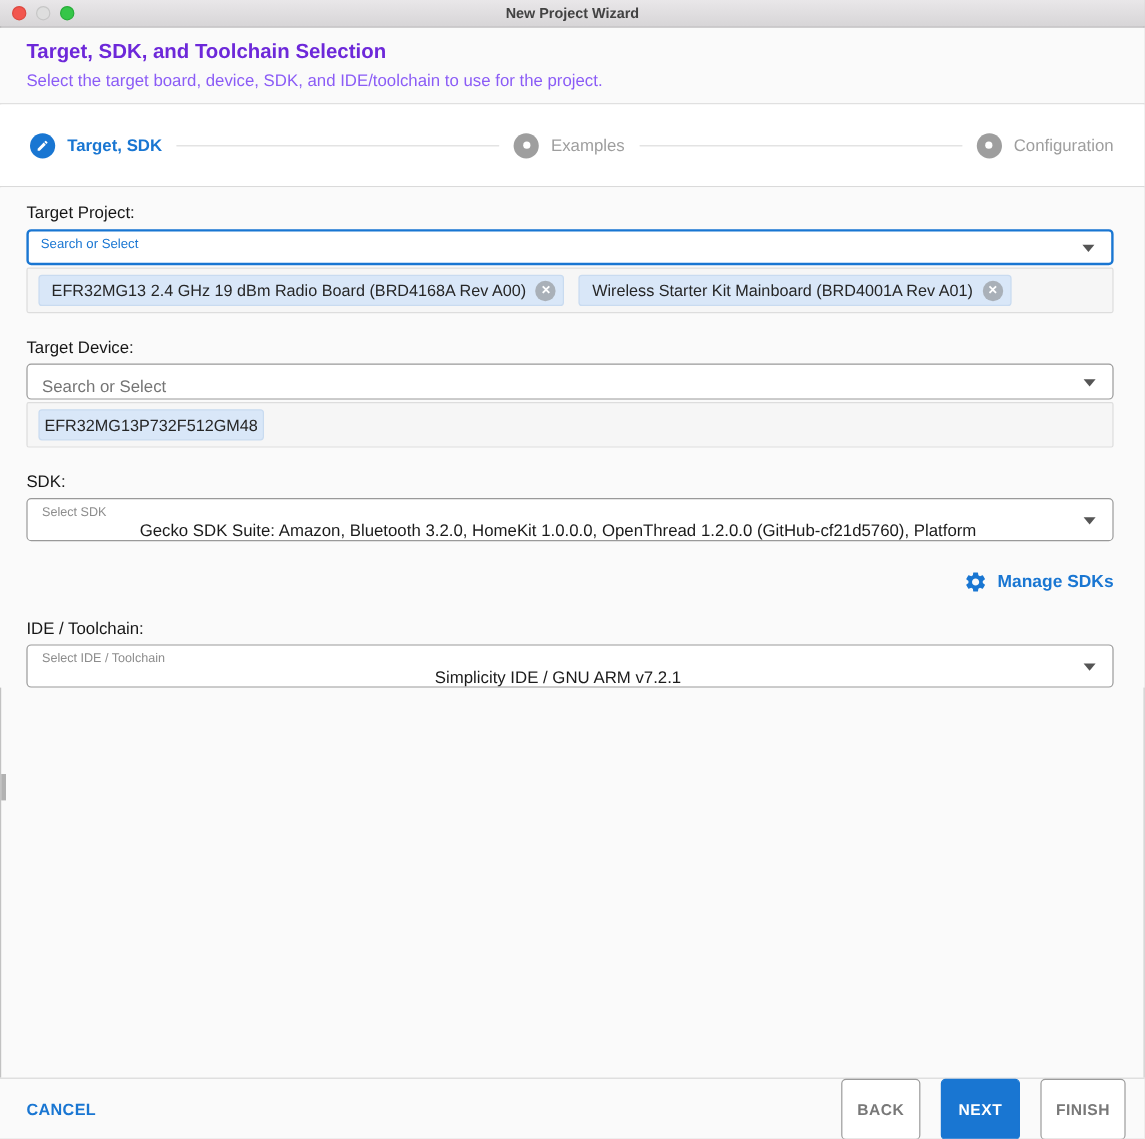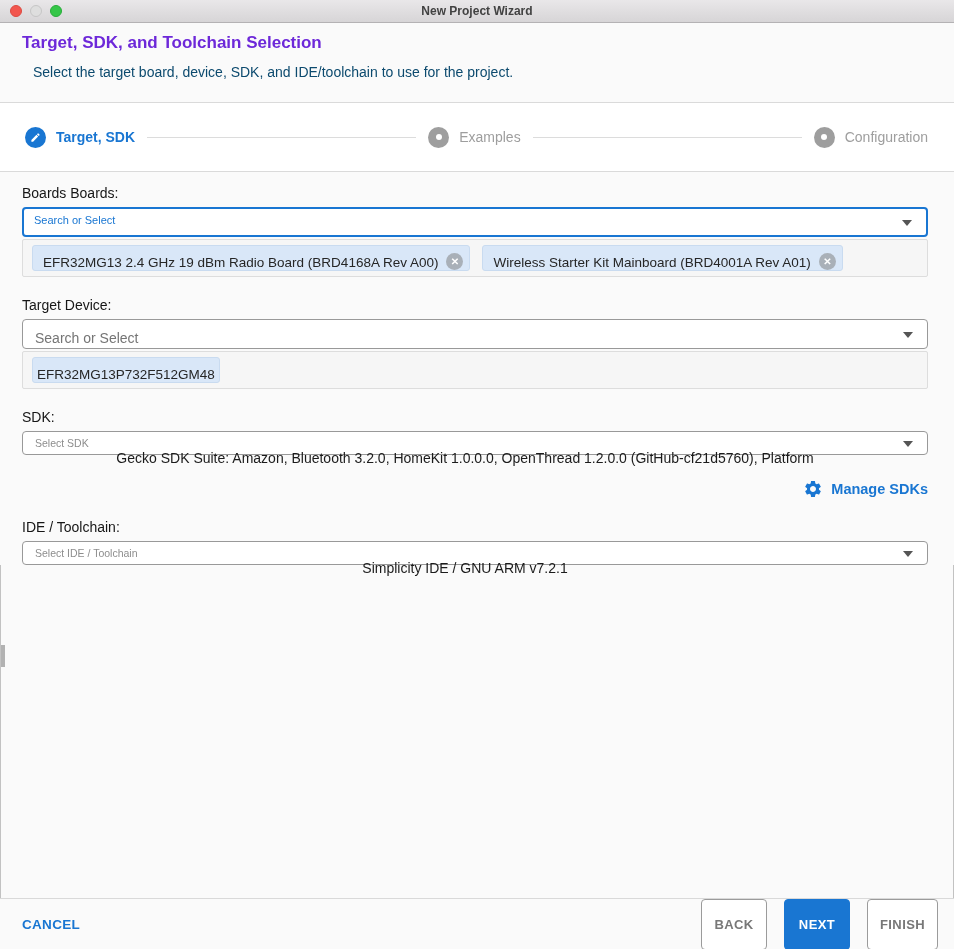--- a/index.html
+++ b/index.html
@@ -32,21 +32,21 @@
   .light.minimize { background:#dedede; border:1px solid #c6c6c6; }
   .light.maximize { background:#35c648; border:1px solid #27ad39; }
 
   
   .header {
     background:#fafafa;
     padding:10px 22px 11px 22px;
     border-bottom:1px solid #dadada;
   }
   .header h1 { margin:0 0 6px 0; font-size:17px; font-weight:bold; color:#6d28d9; }
-  .header .subtitle { margin:11px; font-size:14px; color:#0c4a6e; }
+  .header .subtitle { margin:0; font-size:14px; color:#8b5cf6; }
 
   
   .stepper {
     background:#fff;
     border-bottom:1px solid #dadada;
     height:69px;
     display:flex; align-items:center;
     padding:0 26px 0 25px;
   }
   .step { display:flex; align-items:center; gap:10px; flex:0 0 auto; }
@@ -87,34 +87,34 @@
     border-top:6px solid #555;
   }
 
   .chips-panel {
     margin-top:2px; min-height:38px;
     background:#f6f6f6; border:1px solid #ddd; border-radius:2px;
     display:flex; align-items:center; gap:12px;
     padding:5px 9px;
   }
   .chip {
-    display:inline-flex; align-items:flex-end; gap:8px;
+    display:inline-flex; align-items:center; gap:8px;
     height:26px; padding:0 6px 0 10px;
     background:var(--chip-bg,#d9e7f8); border:1px solid #c9dbf0; border-radius:3px;
     font-size:13.5px; color:#262626; white-space:nowrap;
   }
   .chip.no-remove { padding:0 4px; }
   .chip-remove {
     width:17px; height:17px; border-radius:50%;
     background:#a9b0b8; color:#fff;
     font-size:10px; line-height:17px; text-align:center; font-weight:bold;
   }
 
   .select-field {
-    position:relative; height:24px; background:#fff;
+    position:relative; height:36px; background:#fff;
     border:1px solid #999; border-radius:4px;
   }
   .select-field .small-label {
     position:absolute; top:5px; left:12px;
     font-size:10.5px; color:#8d8d8d;
   }
   .select-field .value {
     position:absolute; top:18px; left:12px; right:32px;
     font-size:14px; color:#1b1b1b; white-space:nowrap; overflow:hidden;text-align:center;
   }
@@ -192,21 +192,21 @@
     <div class="step">
       <div class="step-circle inactive">
           <div class="step-dot"></div>
         </div>
       <span class="step-label inactive">Configuration</span>
     </div>
   </div>
 
   <div class="content">
 
-    <div class="field-label first">Boards Boards:</div>
+    <div class="field-label first">Target Project:</div>
     <div class="combobox focused">
       <span class="float-label">Search or Select</span>
       <span class="caret"></span>
     </div>
     <div class="chips-panel">
         <span class="chip">
           <span>EFR32MG13 2.4 GHz 19 dBm Radio Board (BRD4168A Rev A00)</span>
           <span class="chip-remove">✕</span>
         </span>
         <span class="chip">

